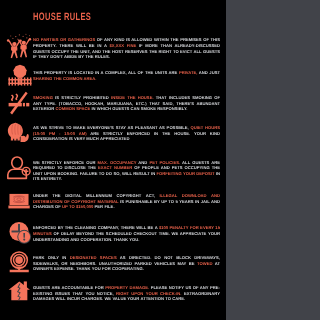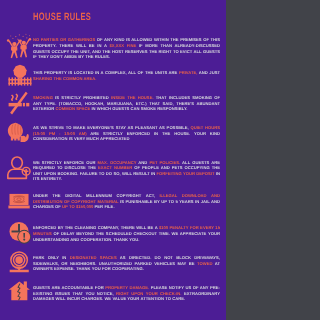--- a/index.html
+++ b/index.html
@@ -5,21 +5,21 @@
 <style>
   * { margin:0; padding:0; box-sizing:border-box; }
   html,body { width:226px; height:320px; }
   body {
     background:#414349;
     font-family:"Liberation Sans", sans-serif;
     overflow:hidden;
     -webkit-font-smoothing:antialiased;
     text-rendering:geometricPrecision;
   }
-  .page { position:relative; width:226px; height:320px; background:#4c1d95; }
+  .page { position:relative; width:226px; height:320px; background:#000000; }
   .title {
     position:absolute; left:33px; top:11.6px;
     font-weight:bold;
     font-size:10.6px;
     letter-spacing:0.5px;
     color:#E8614A;
     line-height:10.6px;
     transform:scaleX(0.71);
     transform-origin:left top;
     white-space:nowrap;

